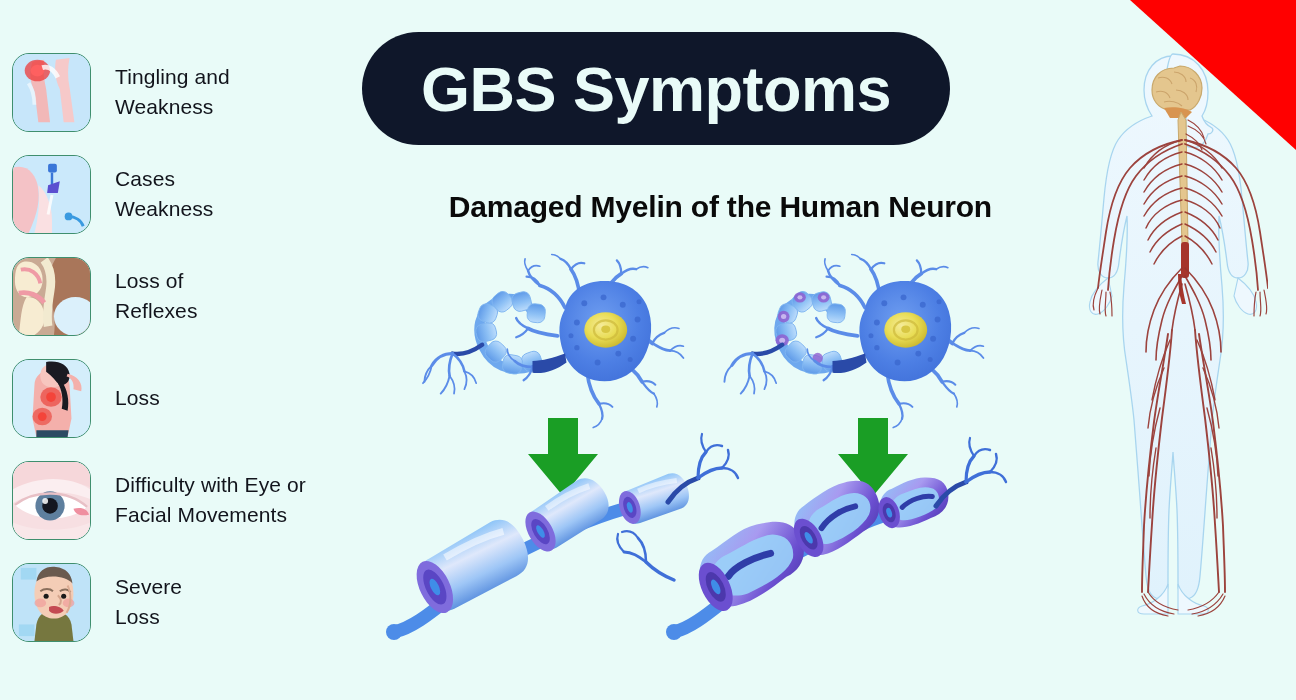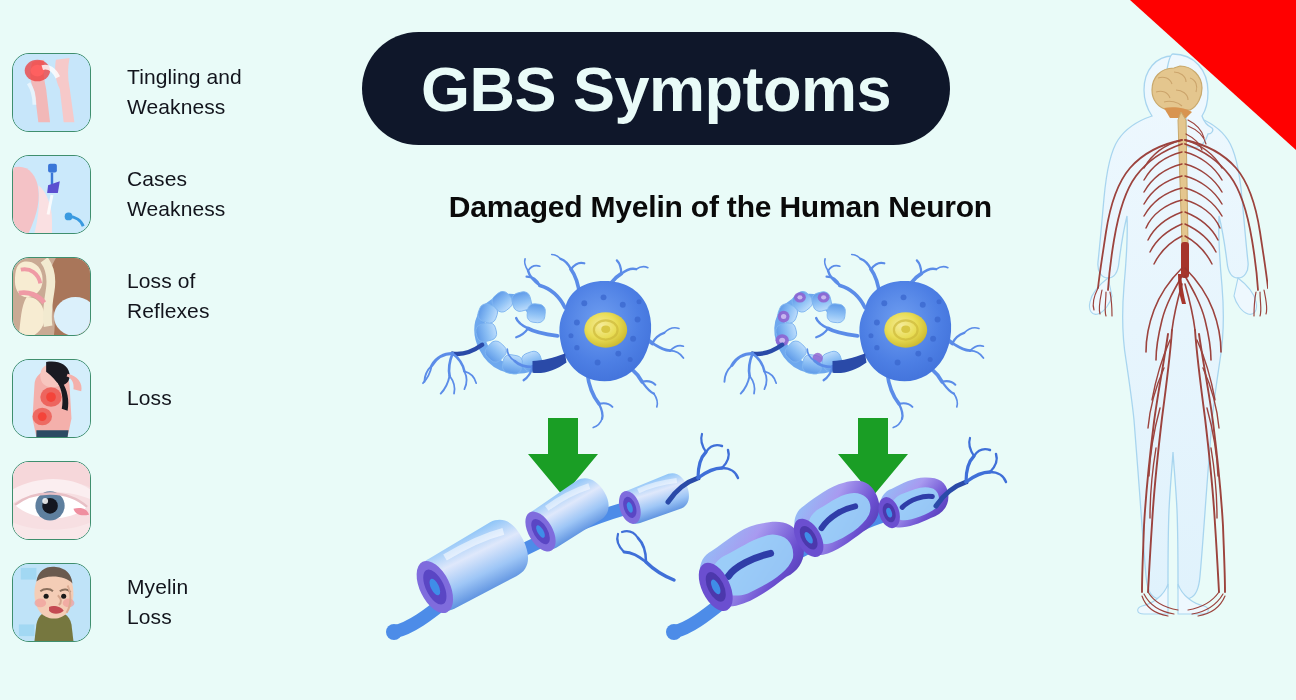--- a/index.html
+++ b/index.html
@@ -25,21 +25,21 @@
     z-index: 40;
   }
 
   
   .symptom-list {
     position: absolute; left: 12px; top: 48px;
     width: 350px;
   }
   .symptom-row {
     display: flex; align-items: center;
-    height: 88px; margin-bottom: 14px; gap: 12px;
+    height: 88px; margin-bottom: 14px;
   }
   .symptom-icon {
     flex: 0 0 auto;
     width: 79px; height: 79px;
     border-radius: 17px;
     border: 1.5px solid #3f8f6e;
     background: #bfe4fa;
     overflow: hidden;
     position: relative;
   }
@@ -190,20 +190,24 @@
           <path d="M0 0 L79 0 L79 26 C56 16 24 18 0 30 Z" fill="#f6d7da"></path>
           <path d="M0 28 C26 14 58 14 79 28 L79 38 C56 28 24 28 0 42 Z" fill="#fbeef0"></path>
           <path d="M2 44 C22 28 56 28 76 46 C58 62 22 62 2 44 Z" fill="#ffffff"></path>
           <circle cx="38" cy="45" r="15" fill="#5e7f9e"></circle>
           <circle cx="38" cy="45" r="8" fill="#14161f"></circle>
           <circle cx="33" cy="40" r="3" fill="#ffffff" opacity="0.85"></circle>
           <path d="M62 48 C70 46 76 48 78 54 C70 56 64 54 62 48 Z" fill="#ef8fa0"></path>
           <path d="M2 44 C22 28 56 28 76 46" stroke="#e8c0c6" stroke-width="2.5" fill="none"></path>
           <path d="M0 62 C24 72 56 72 79 62 L79 79 L0 79 Z" fill="#f9e7e9"></path>
         </svg>
+      </div>
+      <div class="symptom-label">
+        <div>Difficulty with Eye or</div>
+        <div>Facial Movements</div>
       </div>
     </div>
 
     <div class="symptom-row">
       <div class="symptom-icon">
         <svg viewBox="0 0 79 79">
           <rect width="79" height="79" fill="#bfe3f8"></rect>
           <rect x="8" y="4" width="16" height="12" fill="#8fd0f0" opacity="0.6"></rect>
           <rect x="6" y="62" width="16" height="12" fill="#8fd0f0" opacity="0.6"></rect>
           <path d="M24 62 C26 52 32 48 40 48 C50 48 58 52 60 62 L62 79 L22 79 Z" fill="#76773f"></path>
@@ -214,21 +218,21 @@
           <circle cx="34" cy="33" r="2.6" fill="#1a1a1a"></circle>
           <circle cx="52" cy="33" r="2.6" fill="#1a1a1a"></circle>
           <ellipse cx="28" cy="40" rx="6" ry="4.5" fill="#f09a9a" opacity="0.65"></ellipse>
           <ellipse cx="57" cy="40" rx="6" ry="4.5" fill="#f09a9a" opacity="0.65"></ellipse>
           <path d="M37 44 C42 42 50 44 52 48 C48 52 40 52 37 48 Z" fill="#c44a52"></path>
           <path d="M46 32 C50 36 50 40 47 42" stroke="#d4a58c" stroke-width="2" fill="none"></path>
           <path d="M56 22 C60 30 60 42 55 50" stroke="#dbab92" stroke-width="2" fill="none"></path>
         </svg>
       </div>
       <div class="symptom-label">
-        <div>Myelin</div>
+        <div>Severe</div>
         <div>Loss</div>
       </div>
     </div>
 
   </div>
 
   <div class="title-pill">
     <div class="title-text">GBS Symptoms</div>
   </div>
   <div class="subtitle">Damaged Myelin of the Human Neuron</div>

